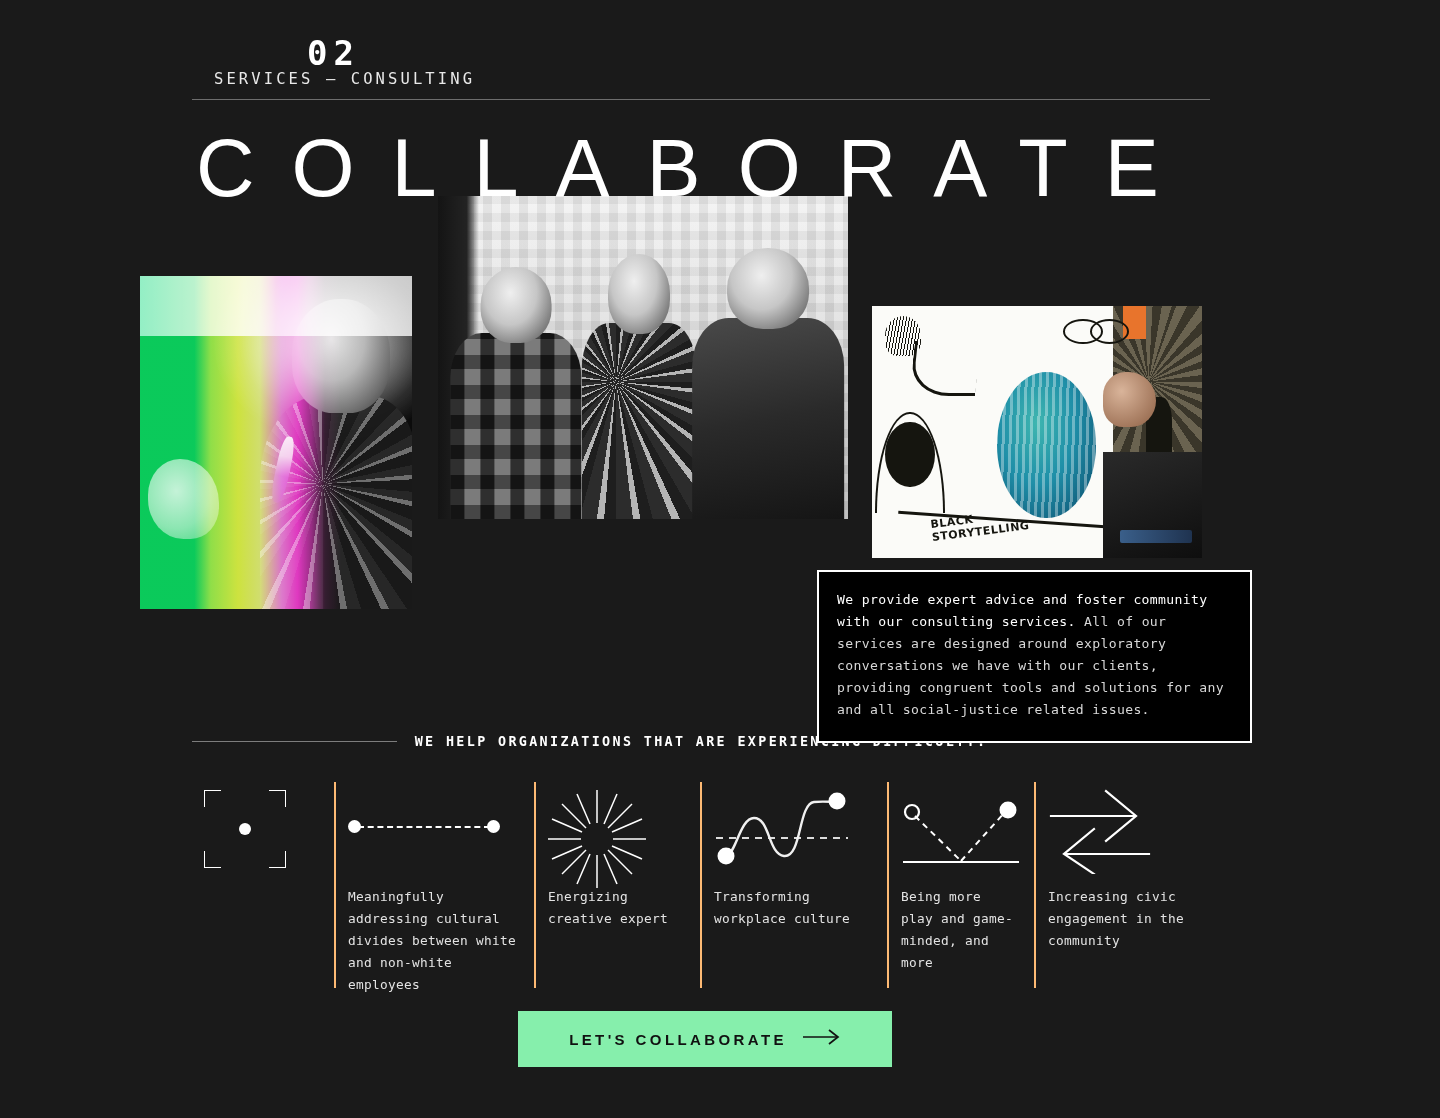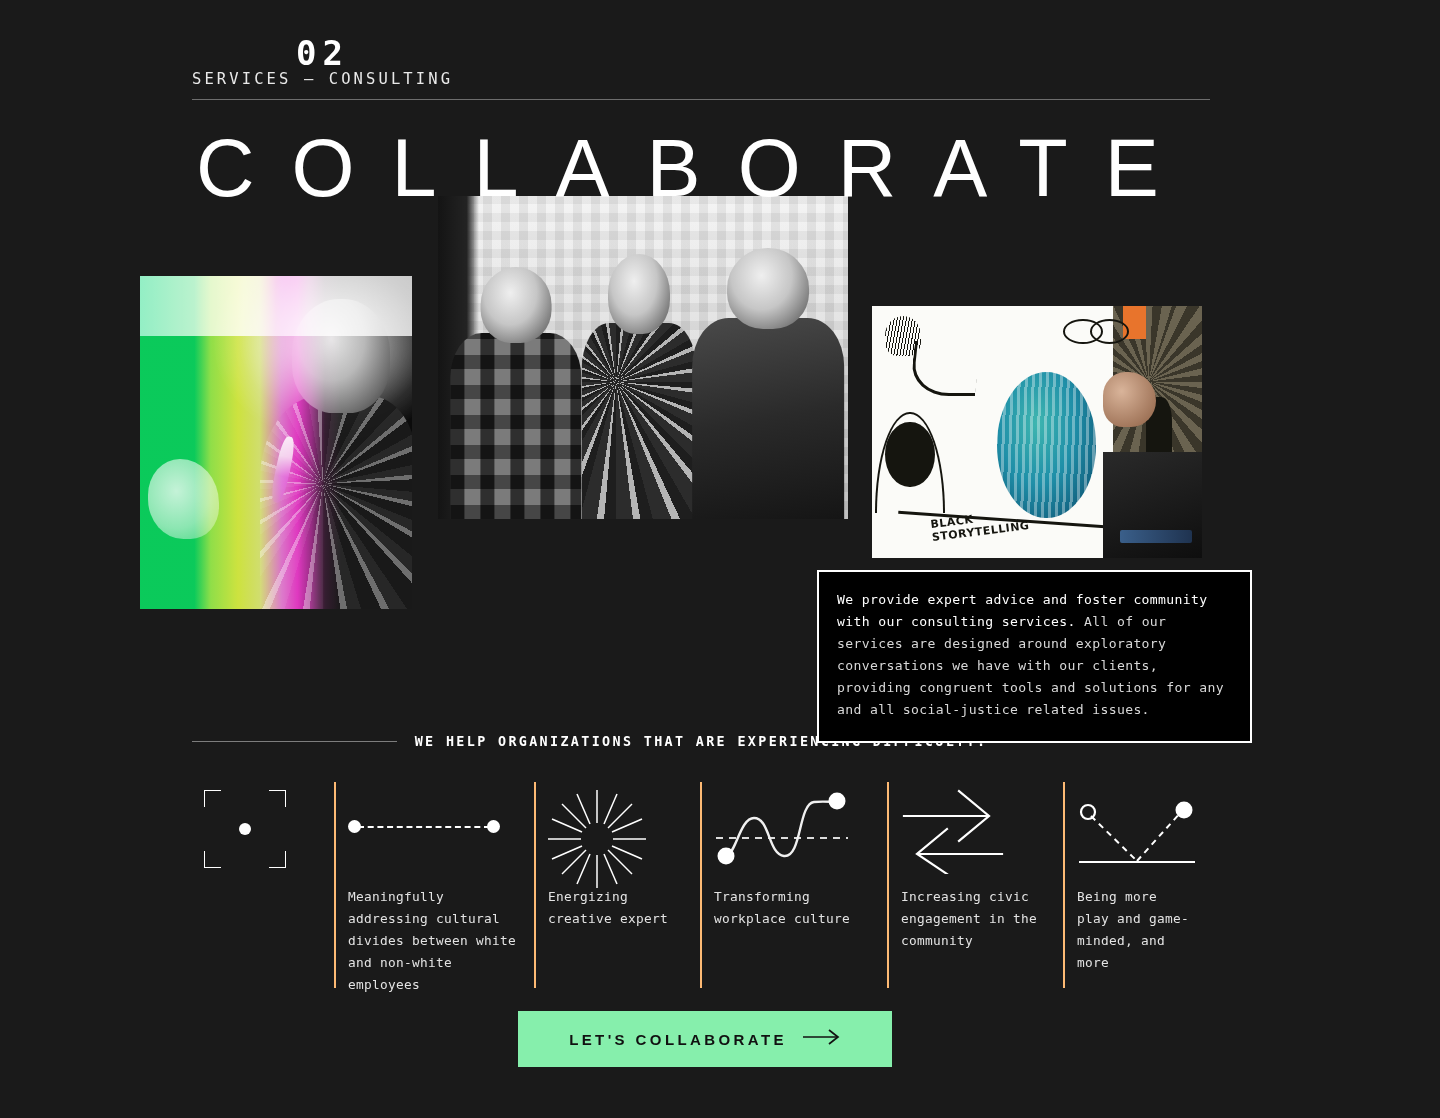--- a/index.html
+++ b/index.html
@@ -15,21 +15,21 @@
   
   .eyebrow { position:absolute; left:192px; top:36px; display:flex; align-items:center; height:52px;flex-direction:column; }
   .eyebrow-num {
     font-family:"DejaVu Sans Mono", monospace;
     font-size:34px; font-weight:700; letter-spacing:6px;
     line-height:1; color:#fff;
   }
   .eyebrow-rule { width:1px; height:46px; background:#7a7a7a; margin:0 30px 0 22px; }
   .eyebrow-label {
     font-size:15.5px; letter-spacing:3.1px; color:#e9e9e9;
-    font-weight:400; white-space:nowrap;
+    font-weight:400; white-space:nowrap;margin-left:22px;
   }
   .hrule-top { position:absolute; left:192px; top:99px; width:1018px; height:1px; background:#6d6d6d; }
 
   
   .bigtitle {
     position:absolute; left:196px; top:128px; width:1000px;
     font-family:"Liberation Sans", sans-serif;
     font-weight:300;
     font-size:81px;
     letter-spacing:37px;
@@ -434,51 +434,51 @@
           <line x1="2" y1="50" x2="134" y2="50" stroke="#dcdcdc" stroke-width="2" stroke-dasharray="7 6"></line>
           <path d="M12 68 C 22 66, 26 30, 40 30 C 56 30, 54 66, 70 68 C 88 70, 84 16, 100 14 C 110 13, 116 14, 122 14" fill="none" stroke="#f0f0f0" stroke-width="2.4" stroke-linecap="round"></path>
           <circle cx="12" cy="68" r="8.5" fill="#ffffff"></circle>
           <circle cx="123" cy="13" r="8.5" fill="#ffffff"></circle>
         </svg>
       </div>
     </div>
     <div class="col-label">Transforming workplace culture</div>
   </div>
 
+  <div class="col c6">
+    <div class="col-icon">
+      <div class="ic bounce">
+        <svg width="124" height="74" viewBox="0 0 124 74">
+          <line x1="2" y1="62" x2="118" y2="62" stroke="#ffffff" stroke-width="2.2"></line>
+          <path d="M14 16 L 60 61" fill="none" stroke="#ffffff" stroke-width="2" stroke-dasharray="6 5"></path>
+          <path d="M60 61 L 104 12" fill="none" stroke="#ffffff" stroke-width="2" stroke-dasharray="6 5"></path>
+          <circle cx="11" cy="12" r="7" fill="none" stroke="#ffffff" stroke-width="2.2"></circle>
+          <circle cx="107" cy="10" r="8.5" fill="#ffffff"></circle>
+        </svg>
+      </div>
+    </div>
+    <div class="col-label">Being more play and game-minded, and more</div>
+  </div>
+
   <div class="col c5">
     <div class="col-icon">
       <div class="ic exch">
         <svg width="104" height="88" viewBox="0 0 104 88">
           <g stroke="#ffffff" stroke-width="2.2" fill="none" stroke-linecap="square">
             <line x1="3" y1="30" x2="86" y2="30"></line>
             <polyline points="58,5 88,30 58,55"></polyline>
             <line x1="101" y1="68" x2="18" y2="68"></line>
             <polyline points="46,43 16,68 46,88"></polyline>
           </g>
         </svg>
       </div>
     </div>
     <div class="col-label">Increasing civic engagement in the community</div>
   </div>
 
-  <div class="col c6">
-    <div class="col-icon">
-      <div class="ic bounce">
-        <svg width="124" height="74" viewBox="0 0 124 74">
-          <line x1="2" y1="62" x2="118" y2="62" stroke="#ffffff" stroke-width="2.2"></line>
-          <path d="M14 16 L 60 61" fill="none" stroke="#ffffff" stroke-width="2" stroke-dasharray="6 5"></path>
-          <path d="M60 61 L 104 12" fill="none" stroke="#ffffff" stroke-width="2" stroke-dasharray="6 5"></path>
-          <circle cx="11" cy="12" r="7" fill="none" stroke="#ffffff" stroke-width="2.2"></circle>
-          <circle cx="107" cy="10" r="8.5" fill="#ffffff"></circle>
-        </svg>
-      </div>
-    </div>
-    <div class="col-label">Being more play and game-minded, and more</div>
-  </div>
-
 </div>
 
 <div class="cta">
   <span class="cta-label">LET'S COLLABORATE</span>
   <span>
     <svg width="38" height="16" viewBox="0 0 38 16">
       <line x1="0" y1="8" x2="34" y2="8" stroke="#111" stroke-width="1.7"></line>
       <polyline points="26,1 35,8 26,15" fill="none" stroke="#111" stroke-width="1.7"></polyline>
     </svg>
   </span>

